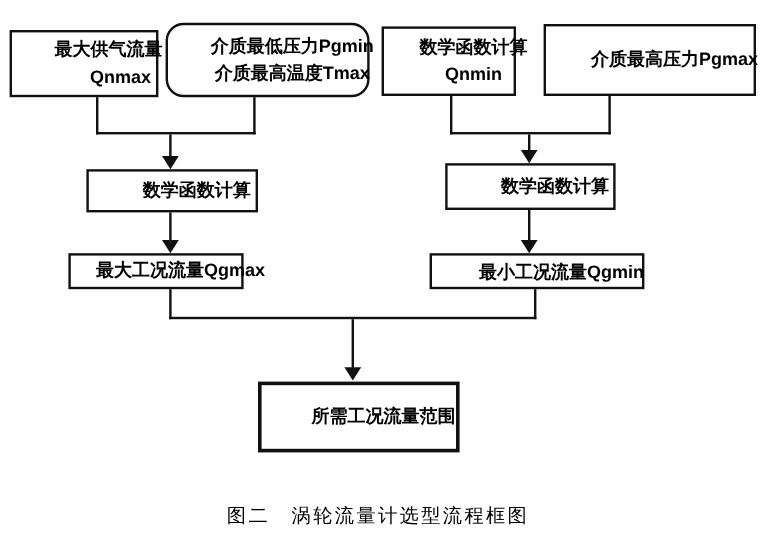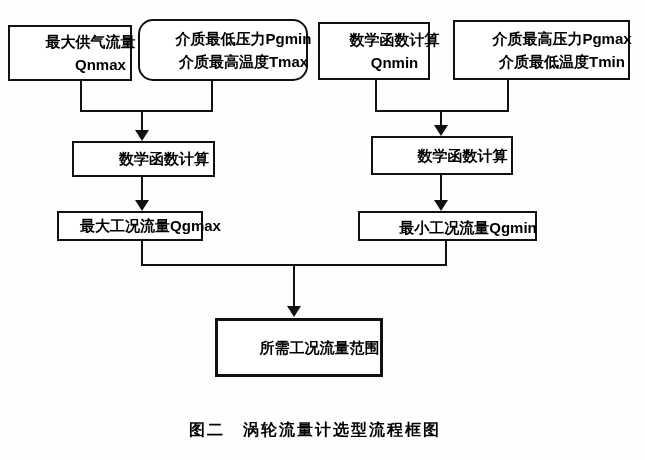--- a/index.html
+++ b/index.html
@@ -20,21 +20,21 @@
   .vline, .hline { position:absolute; background:#111; }
   .vline { width:2px; }
   .hline { height:2px; }
   .arrowhead {
     position:absolute; width:0; height:0;
     border-left:7px solid transparent; border-right:7px solid transparent;
     border-top:11px solid #111;
   }
   .caption {
     position:absolute; left:0; top:420px; width:630px;
-    text-align:center; font-weight:bold; font-size:16px; letter-spacing:2px;
+    text-align:center; font-weight:normal; font-size:16px; letter-spacing:2px;
     white-space:nowrap;
   }
 
   
   #b-qnmax  { left:8px;   top:25px;  width:124px; height:56px; }
   #b-pgmin  { left:138px; top:19px;  width:170px; height:62px;border-radius:15px; }
   #b-qnmin  { left:318px; top:22px;  width:112px; height:58px; }
   #b-pgmax  { left:441px; top:20px;  width:177px; height:60px;margin-left:12px; }
   #b-calc-l { left:72px;  top:141px; width:143px; height:36px; }
   #b-calc-r { left:371px; top:136px; width:142px; height:39px; }
@@ -78,21 +78,20 @@
   <div class="node" id="b-pgmin">
     <span class="ln">介质最低压力Pgmin</span>
     <span class="ln">介质最高温度Tmax</span>
   </div>
   <div class="node" id="b-qnmin">
     <span class="ln">数学函数计算</span>
     <span class="ln">Qnmin</span>
   </div>
   <div class="node" id="b-pgmax">
     <span class="ln">介质最高压力Pgmax</span>
-    <span class="ln">介质最低温度Tmin</span>
   </div>
 
   <div class="vline" id="v1"></div>
   <div class="vline" id="v2"></div>
   <div class="hline" id="h1"></div>
   <div class="vline" id="s1"></div>
   <div class="arrowhead" id="a1"></div>
 
   <div class="vline" id="v3"></div>
   <div class="vline" id="v4"></div>

